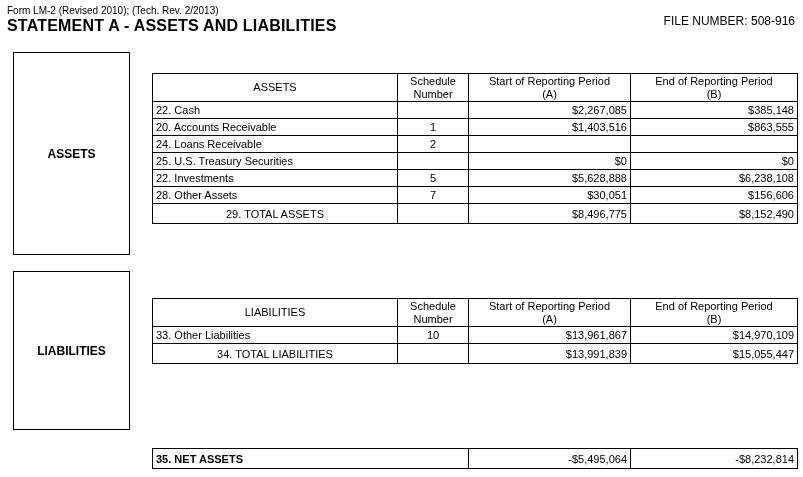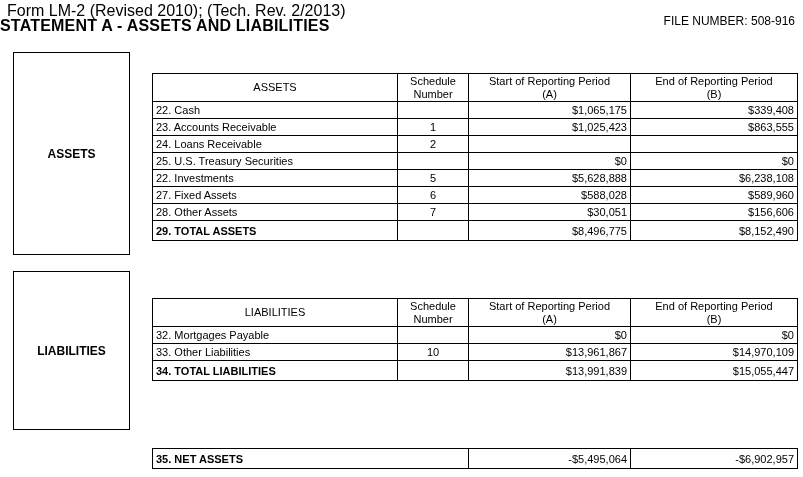--- a/index.html
+++ b/index.html
@@ -7,24 +7,24 @@
     width: 803px; height: 477px;
     position: relative;
     background: #ffffff;
     color: #000000;
     font-family: "Liberation Sans", sans-serif;
     overflow: hidden;
   }
 
   .form-line {
     position: absolute; left: 7px; top: 4px;
-    font-size: 16px; line-height: 13px;
+    font-size: 10px; line-height: 13px;
   }
   .page-title {
-    position: absolute; left: 0; top: 17px;
+    position: absolute; left: 7px; top: 17px;
     font-size: 16px; font-weight: bold; letter-spacing: 0.2px;
   }
   .file-number {
     position: absolute; right: 8px; top: 14px;
     font-size: 12px;
   }
 
   .side-box {
     position: absolute; left: 13px; width: 115px;
     border: 1px solid #000;
@@ -53,21 +53,21 @@
   }
   .stmt th {
     font-weight: normal; text-align: center;
     height: 27px; line-height: 13px;
   }
   .stmt td { height: 16px; }
   td.label-cell { text-align: left; }
   td.sched-cell { text-align: center; }
   td.val-cell   { text-align: right; }
   tr.total-row td { height: 19px; }
-  tr.total-row td.label-cell { font-weight: bold; }
+  tr.total-row td.label-cell { font-weight: normal; text-align: center; }
   #net-assets-table td { height: 19px; }
   #net-assets-table td.label-cell { font-weight: bold; }
 </style>
 </head>
 <body>
 
 <div class="form-line">Form LM-2 (Revised 2010); (Tech. Rev. 2/2013)</div>
 <div class="page-title">STATEMENT A - ASSETS AND LIABILITIES</div>
 <div class="file-number">FILE NUMBER: 508-916</div>
 
@@ -99,52 +99,46 @@
       <th>
         <div>End of Reporting Period</div>
         <div>(B)</div>
       </th>
     </tr>
   </thead>
   <tbody>
     <tr>
       <td class="label-cell">22. Cash</td>
       <td class="sched-cell"></td>
-      <td class="val-cell">$1,065,175</td>
-      <td class="val-cell">$339,408</td>
-    </tr>
-    <tr>
-      <td class="label-cell">23. Accounts Receivable</td>
+      <td class="val-cell">$2,267,085</td>
+      <td class="val-cell">$385,148</td>
+    </tr>
+    <tr>
+      <td class="label-cell">20. Accounts Receivable</td>
       <td class="sched-cell">1</td>
-      <td class="val-cell">$1,025,423</td>
+      <td class="val-cell">$1,403,516</td>
       <td class="val-cell">$863,555</td>
     </tr>
     <tr>
       <td class="label-cell">24. Loans Receivable</td>
       <td class="sched-cell">2</td>
       <td class="val-cell"></td>
       <td class="val-cell"></td>
     </tr>
     <tr>
       <td class="label-cell">25. U.S. Treasury Securities</td>
       <td class="sched-cell"></td>
       <td class="val-cell">$0</td>
       <td class="val-cell">$0</td>
     </tr>
     <tr>
       <td class="label-cell">22. Investments</td>
       <td class="sched-cell">5</td>
       <td class="val-cell">$5,628,888</td>
       <td class="val-cell">$6,238,108</td>
-    </tr>
-    <tr>
-      <td class="label-cell">27. Fixed Assets</td>
-      <td class="sched-cell">6</td>
-      <td class="val-cell">$588,028</td>
-      <td class="val-cell">$589,960</td>
     </tr>
     <tr>
       <td class="label-cell">28. Other Assets</td>
       <td class="sched-cell">7</td>
       <td class="val-cell">$30,051</td>
       <td class="val-cell">$156,606</td>
     </tr>
     <tr class="total-row">
       <td class="label-cell">29. TOTAL ASSETS</td>
       <td class="sched-cell"></td>
@@ -173,26 +167,20 @@
         <div>(A)</div>
       </th>
       <th>
         <div>End of Reporting Period</div>
         <div>(B)</div>
       </th>
     </tr>
   </thead>
   <tbody>
     <tr>
-      <td class="label-cell">32. Mortgages Payable</td>
-      <td class="sched-cell"></td>
-      <td class="val-cell">$0</td>
-      <td class="val-cell">$0</td>
-    </tr>
-    <tr>
       <td class="label-cell">33. Other Liabilities</td>
       <td class="sched-cell">10</td>
       <td class="val-cell">$13,961,867</td>
       <td class="val-cell">$14,970,109</td>
     </tr>
     <tr class="total-row">
       <td class="label-cell">34. TOTAL LIABILITIES</td>
       <td class="sched-cell"></td>
       <td class="val-cell">$13,991,839</td>
       <td class="val-cell">$15,055,447</td>
@@ -204,16 +192,16 @@
   <colgroup>
       <col style="width:245px">
       <col style="width:71px">
       <col style="width:162px">
       <col style="width:167px">
     </colgroup>
   <tbody>
     <tr>
       <td class="label-cell" colspan="2">35. NET ASSETS</td>
       <td class="val-cell">-$5,495,064</td>
-      <td class="val-cell">-$6,902,957</td>
+      <td class="val-cell">-$8,232,814</td>
     </tr>
   </tbody>
 </table>
 
 </body></html>

